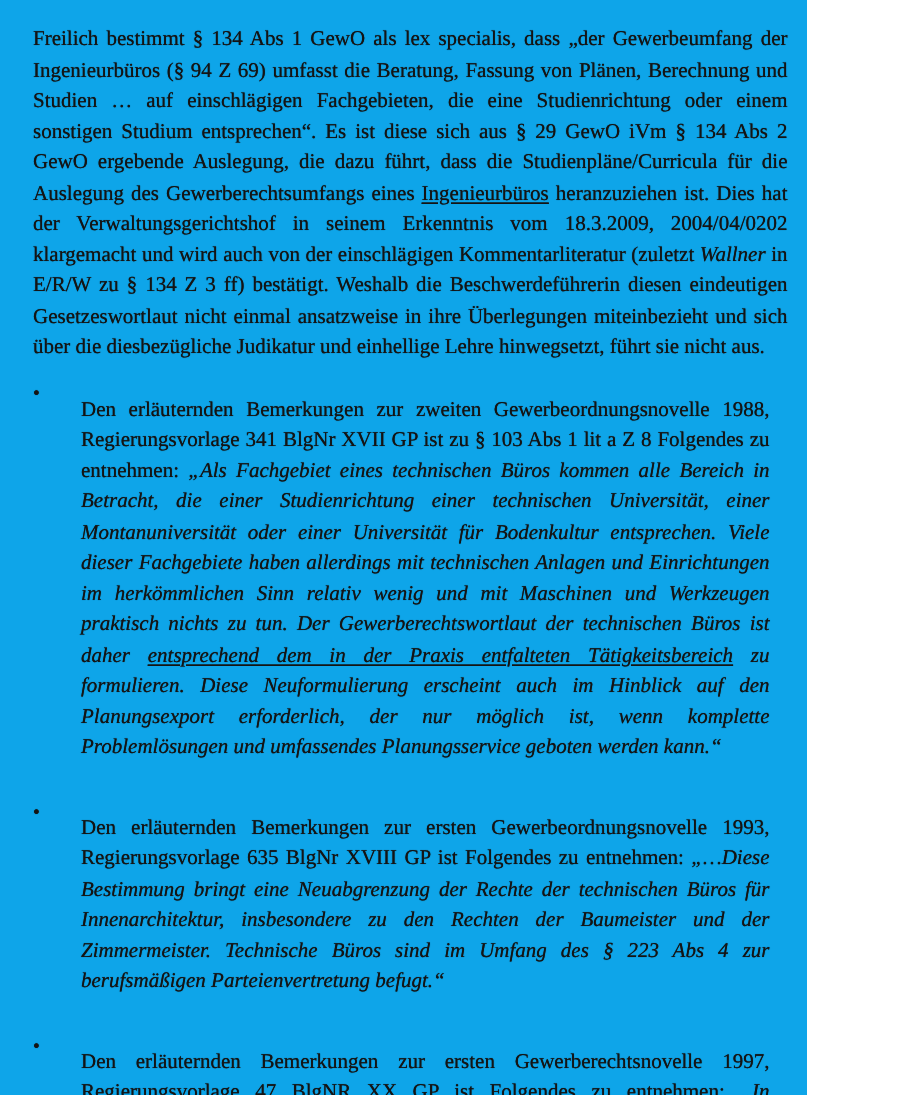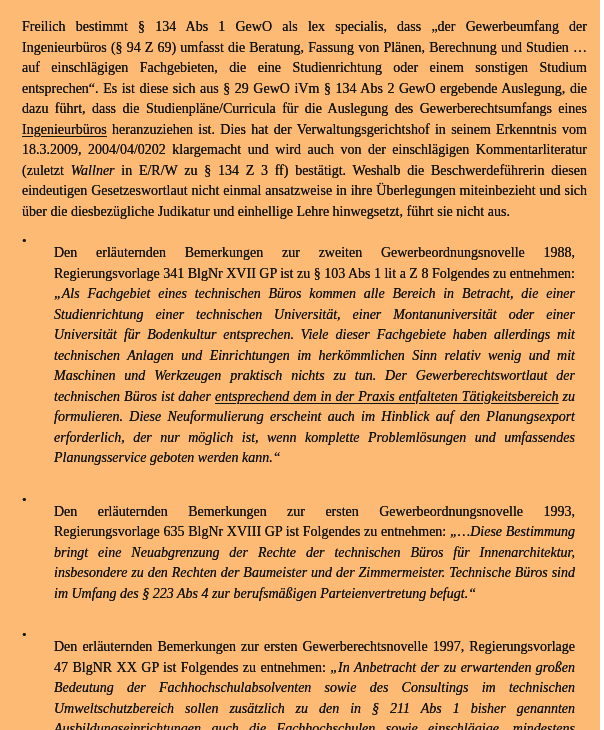--- a/index.html
+++ b/index.html
@@ -9,24 +9,24 @@
   }
   body {
     width: 604px;
     height: 730px;
     overflow: hidden;
     font-family: "Liberation Serif", "DejaVu Serif", serif;
     color: #141414;
   }
   .page {
     box-sizing: border-box;
-    width: 600px;
+    width: 538px;
     height: 730px;
     padding: 17px 13px 0 22px;
-    background: #fdba74;
+    background: #0ea5e9;
   }
   .para {
     margin: 0 0 9px 0;
     font-size: 14px;
     line-height: 20.5px;
     text-align: justify;
     text-shadow: 0 0 0.5px currentColor; 
   }
   .para.last-in-block { margin-bottom: 10px; }
   .bullet-item {

